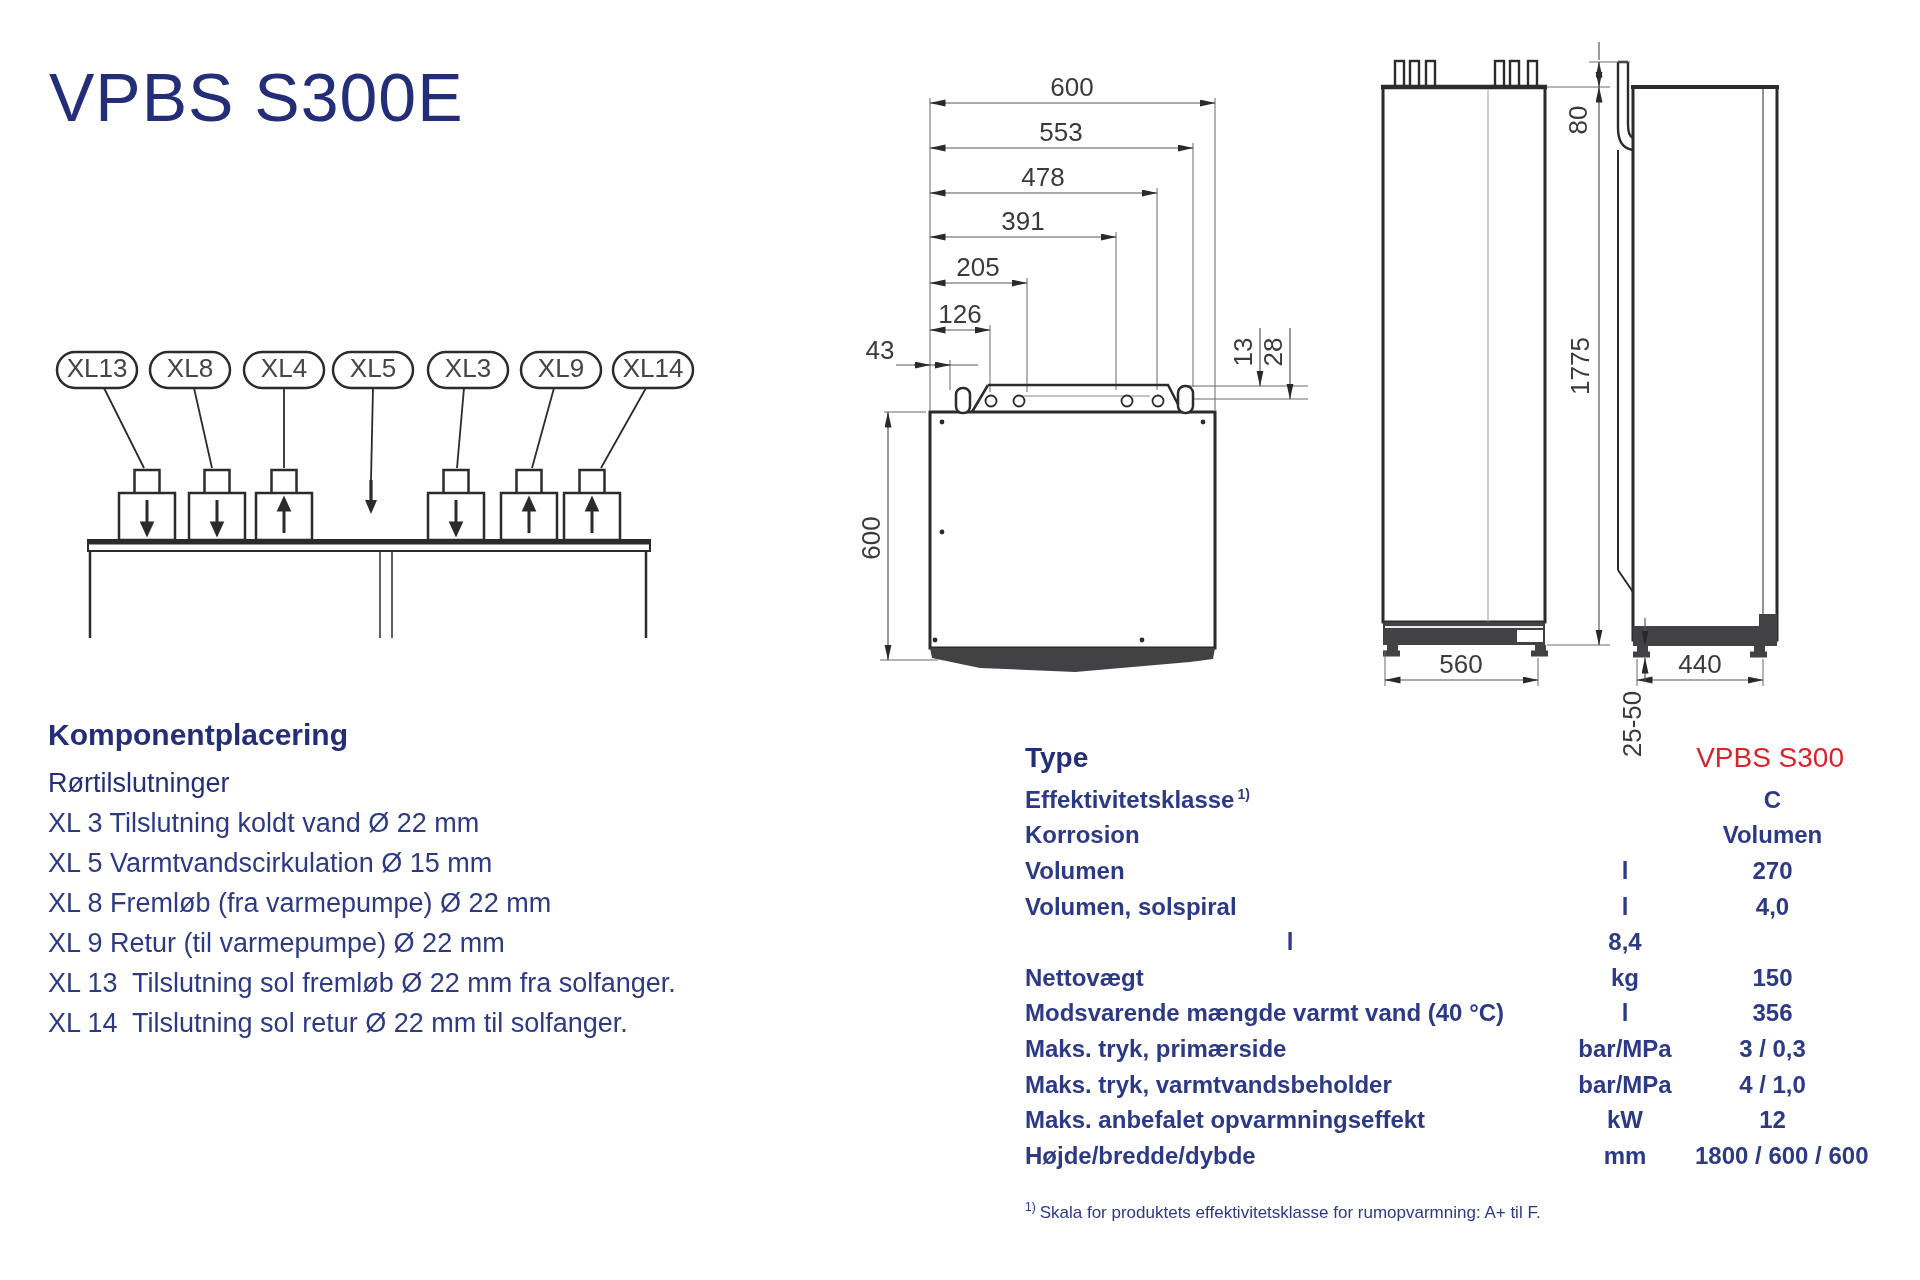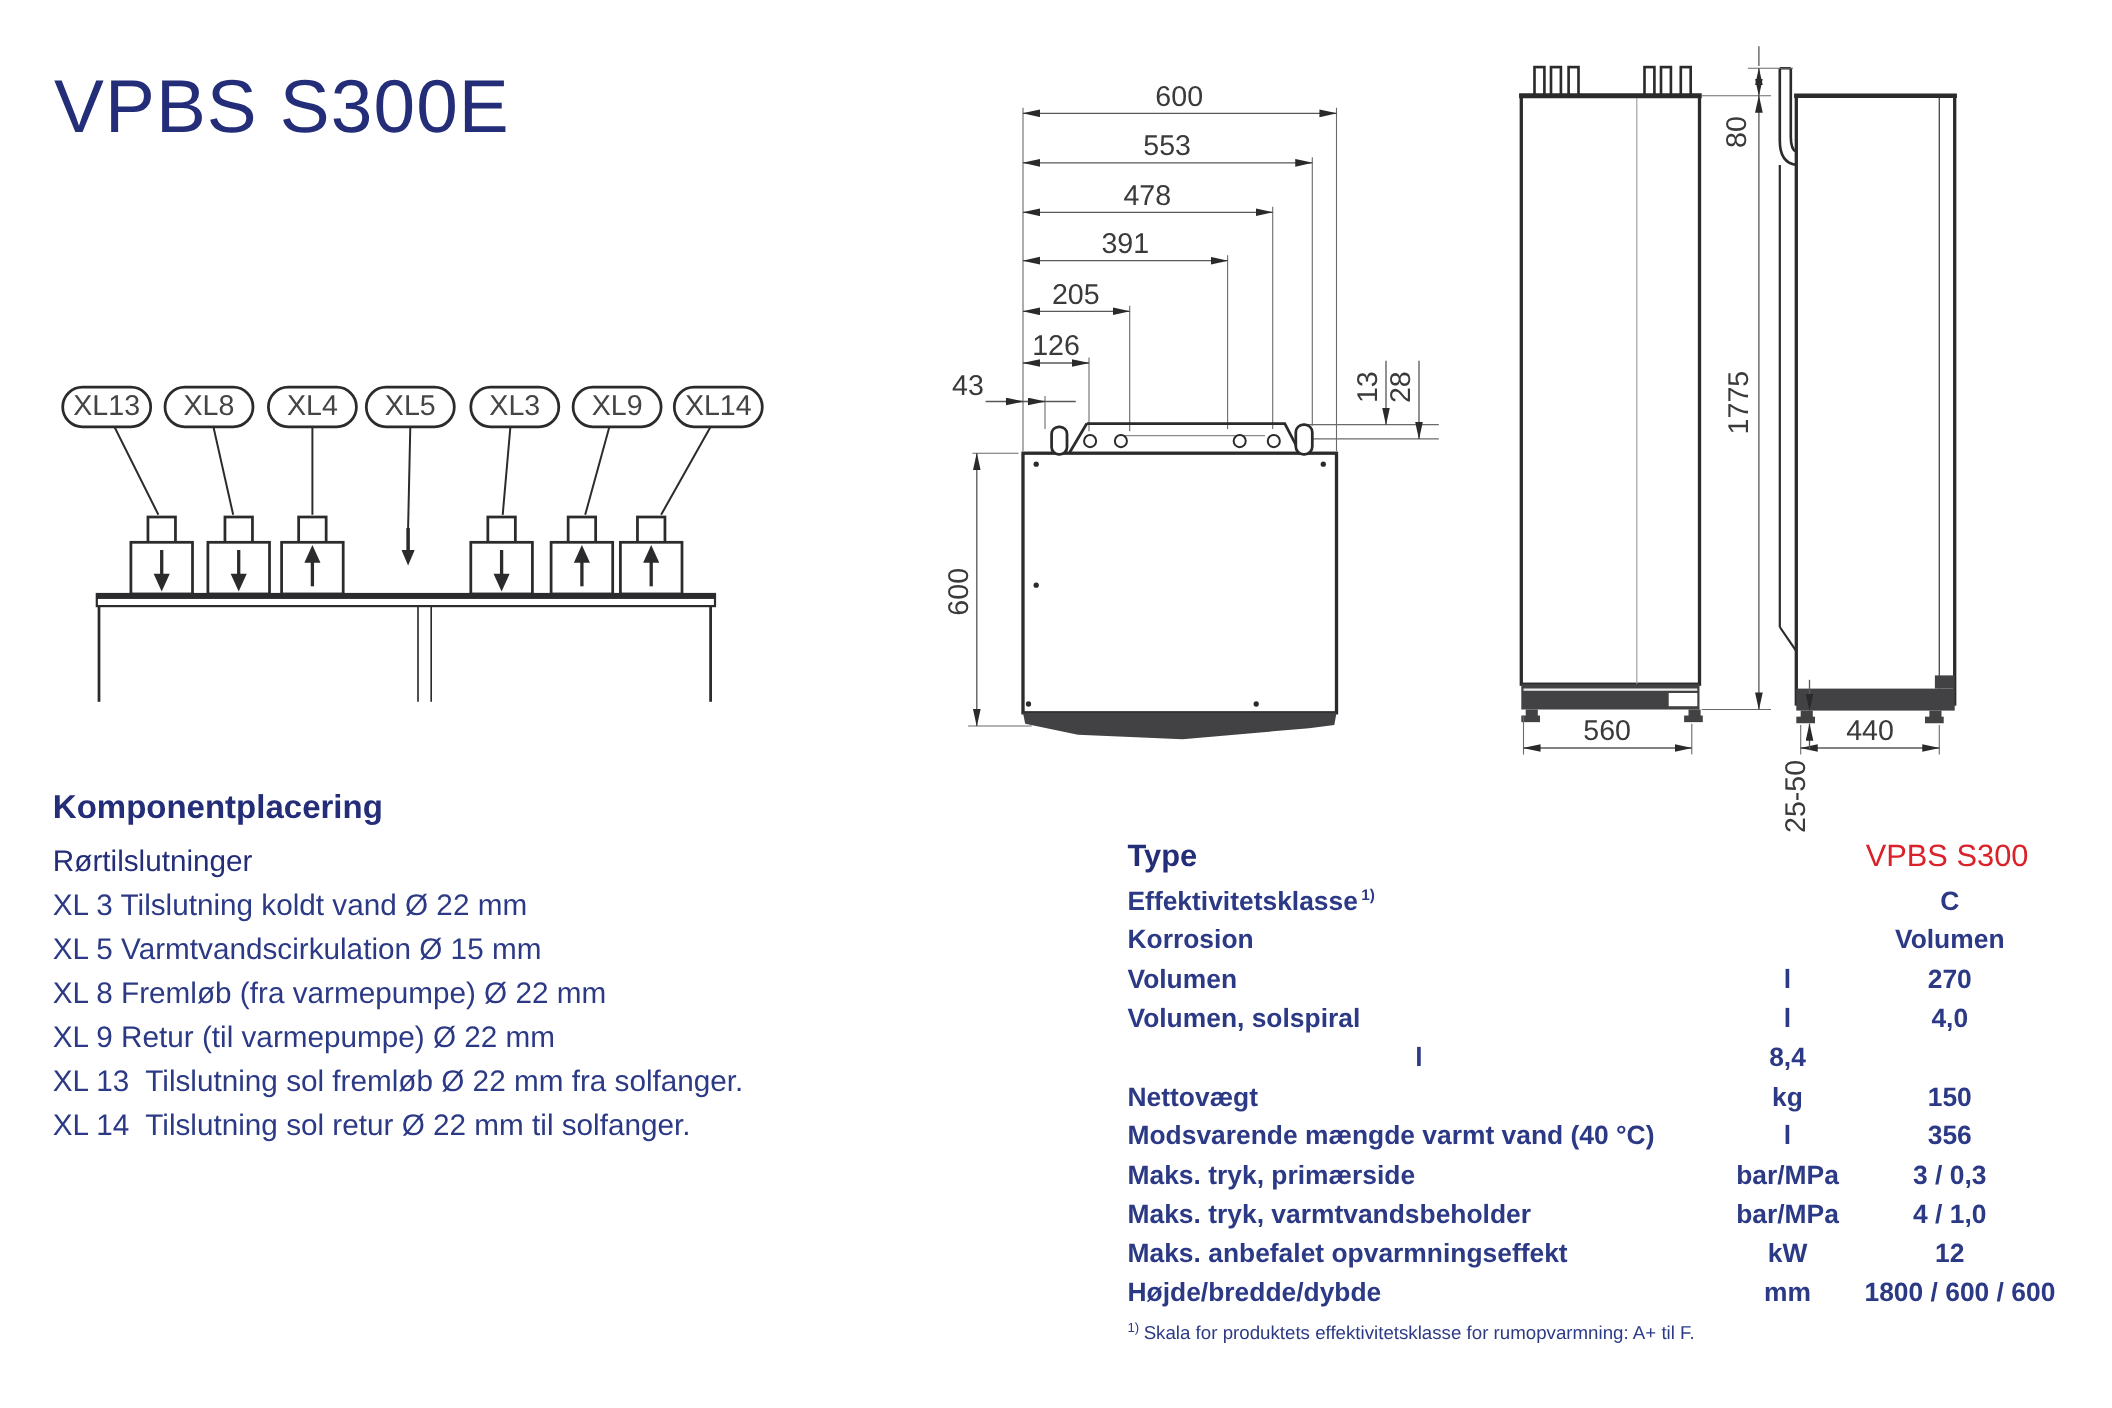--- a/index.html
+++ b/index.html
@@ -10,21 +10,21 @@
   html,body{width:1920px;height:1280px;background:#fff;font-family:"Liberation Sans",sans-serif;}
   body{position:relative;overflow:hidden;}
   .abs{position:absolute;}
   .title{left:49px;top:58px;font-size:68px;font-weight:normal;color:var(--navy);letter-spacing:1px;}
   .k-head{left:48px;top:718px;font-size:30px;font-weight:bold;color:var(--navy);}
   .k-sub{left:48px;top:768px;font-size:27px;font-weight:normal;color:var(--navy);}
   .k-list{left:48px;top:803px;font-size:27px;color:var(--body);}
   .k-list .kitem{height:40px;line-height:40px;white-space:pre;}
   svg text.dim{font:26px "Liberation Sans",sans-serif;fill:#3a3a3c;}
   svg text.ptxt{font:26px "Liberation Sans",sans-serif;fill:#454547;}
-  .spec{left:1025px;top:742px;width:825px;color:var(--body);margin-top:20px;}
+  .spec{left:1025px;top:742px;width:825px;color:var(--body);}
   .spec-header{display:flex;justify-content:space-between;align-items:baseline;height:40px;}
   .spec-title{font-size:28px;font-weight:bold;color:var(--navy);}
   .spec-model{font-size:28px;font-weight:normal;color:var(--red);padding-right:6px;}
   .srow{display:grid;grid-template-columns:530px 140px 155px;height:35.6px;align-items:center;font-size:24px;font-weight:bold;}
   .slabel{white-space:nowrap;}
   .ssup{font-size:14px;vertical-align:super;margin-left:3px;}
   .sunit{text-align:center;white-space:nowrap;}
   .svalue{text-align:center;white-space:nowrap;}
   .footnote{left:1025px;top:1200px;font-size:17px;color:var(--body);}
   .footnote sup{font-size:12px;margin-right:4px;}

